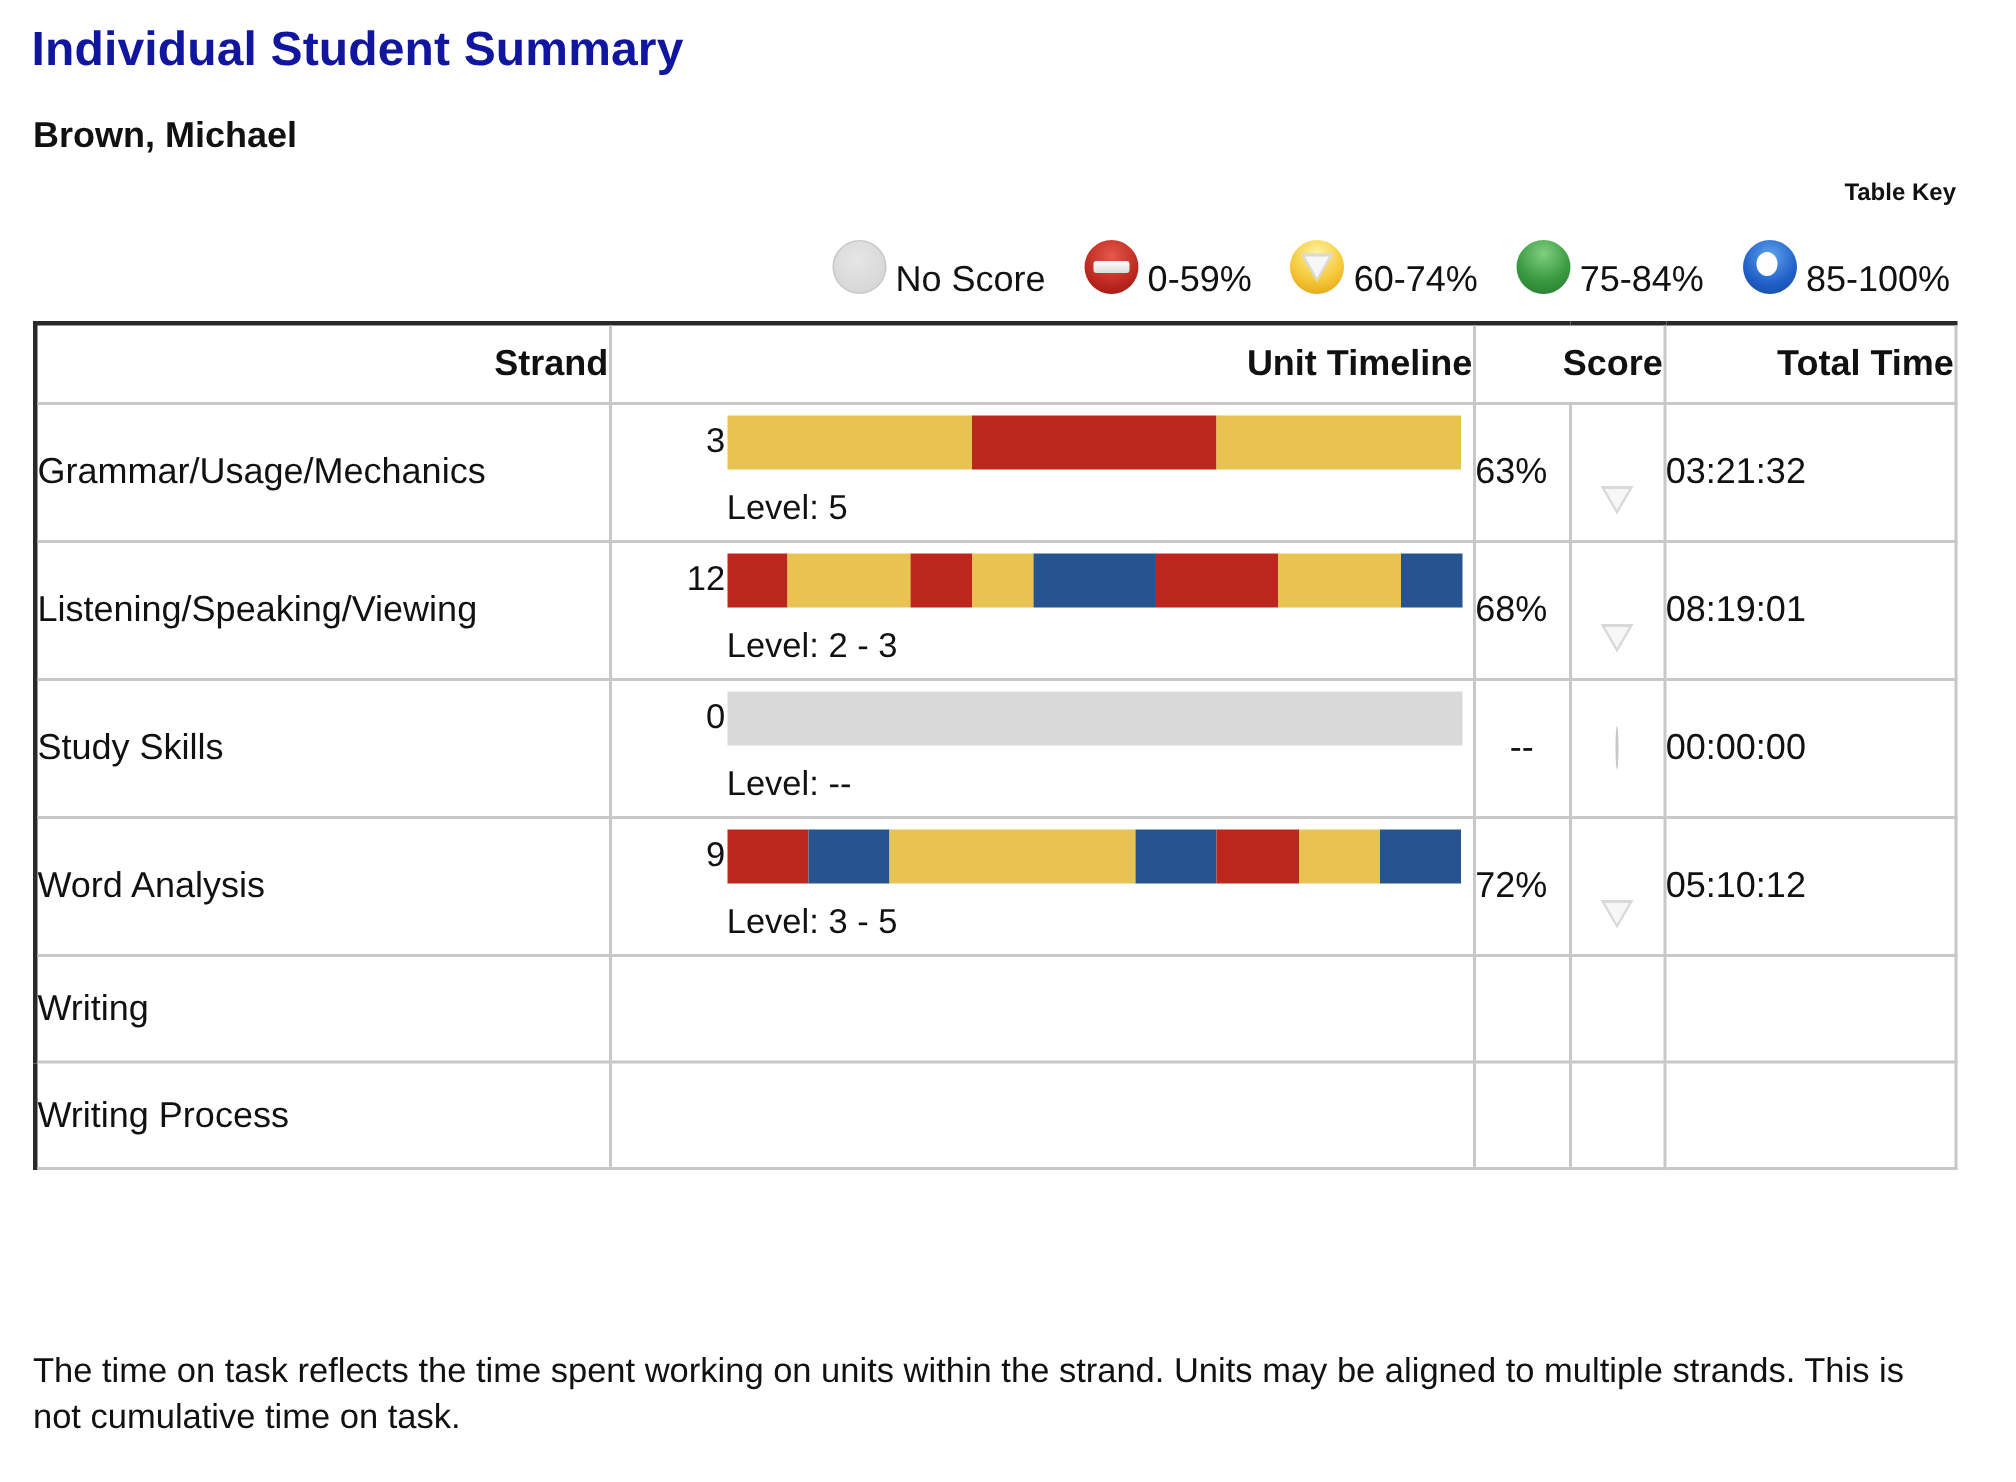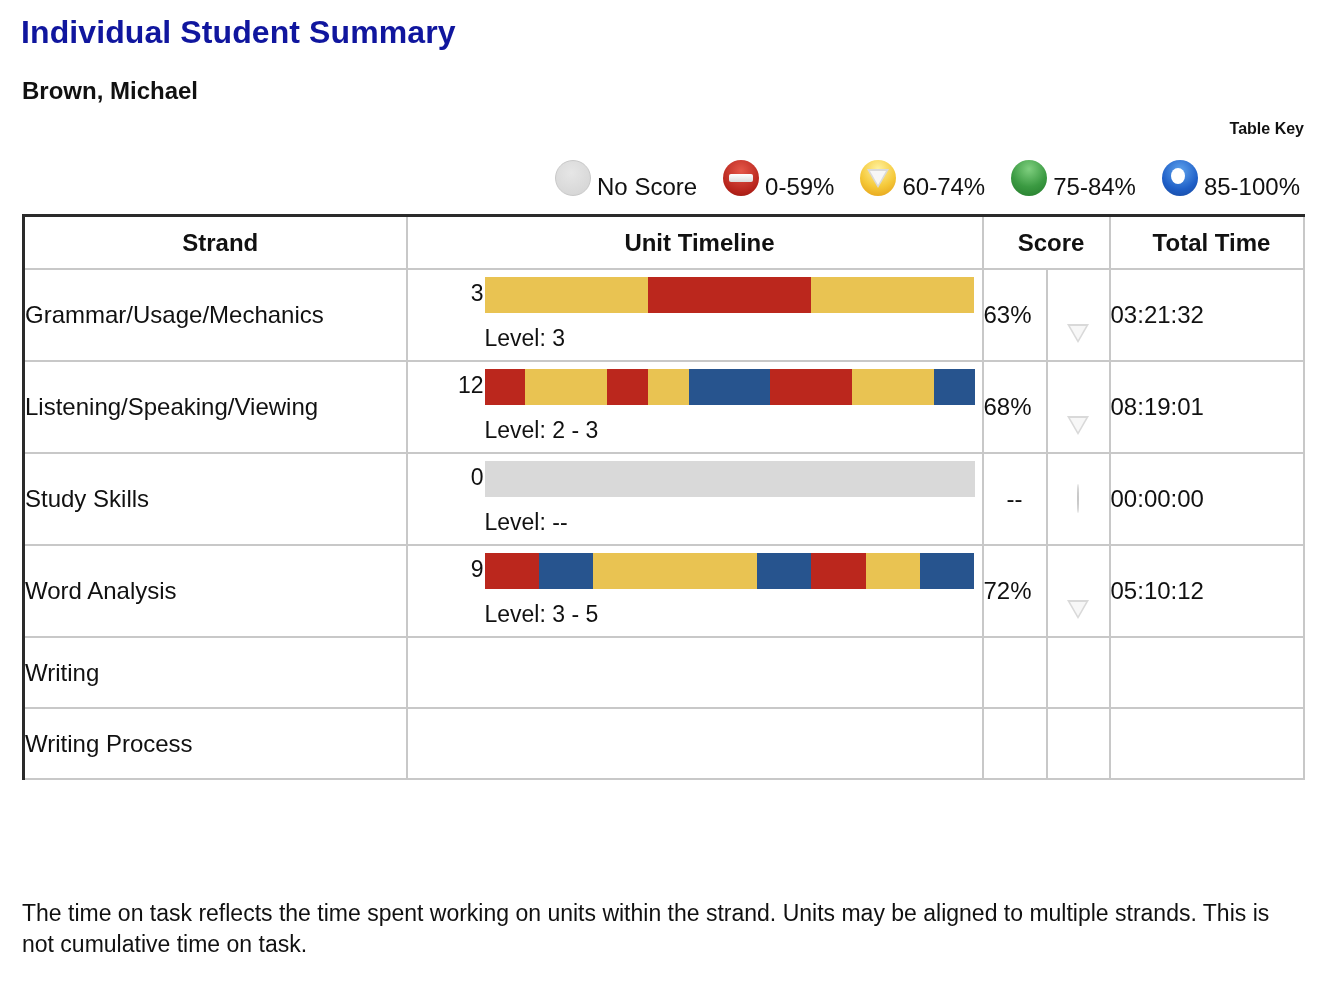--- a/index.html
+++ b/index.html
@@ -49,21 +49,21 @@
     table.summary {
       position: absolute; left: 22px; top: 214px; width: 1280px;
       border-collapse: collapse; table-layout: fixed;
       font-size: 24px;
     }
     table.summary td, table.summary th {
       border: 2px solid #c8c8c8; padding: 0; vertical-align: middle;
     }
     table.summary tr:first-child th { border-top: 3px solid #2a2a2a; }
     table.summary tr td:first-child, table.summary tr th:first-child { border-left: 3px solid #2a2a2a; }
-    table.summary th { font-weight: bold; text-align: center; height: 51px; padding-left: 10px; }
+    table.summary th { font-weight: bold; text-align: right; height: 51px; padding-left: 10px; }
     td.strand { padding-left: 10px; height: 90px; }
     tr.short td.strand { height: 69px; }
     td.timeline { position: relative; }
     .tl-wrap { position: relative; height: 90px; }
     .tl-count { position: absolute; right: 498px; top: 10px; font-size: 23px; }
     .tl-bar { position: absolute; left: 77px; top: 7px; width: 490px; height: 36px; display: flex; }
     .tl-bar .seg { height: 100%; }
     .tl-level { position: absolute; left: 77px; top: 55px; font-size: 23px; }
     td.score { text-align: left; padding-left: 4px; }
     td.score.center { text-align: center; padding-left: 0; }
@@ -125,21 +125,21 @@
   <tr>
     <td class="strand">Grammar/Usage/Mechanics</td>
     <td class="timeline">
       <div class="tl-wrap">
         <span class="tl-count">3</span>
         <div class="tl-bar">
               <div class="seg" style="flex: 1 0 0px; background: rgb(233, 195, 82);"></div>
               <div class="seg" style="flex: 1 0 0px; background: rgb(187, 39, 29);"></div>
               <div class="seg" style="flex: 1 0 0px; background: rgb(233, 195, 82);"></div>
             </div>
-        <span class="tl-level">Level: 3</span>
+        <span class="tl-level">Level: 5</span>
       </div>
     </td>
     <td class="score">63%</td>
     <td class="icon"><span class="badge sm b-yellow"></span></td>
     <td class="time">03:21:32</td>
   </tr>
 
   <tr>
     <td class="strand">Listening/Speaking/Viewing</td>
     <td class="timeline">

